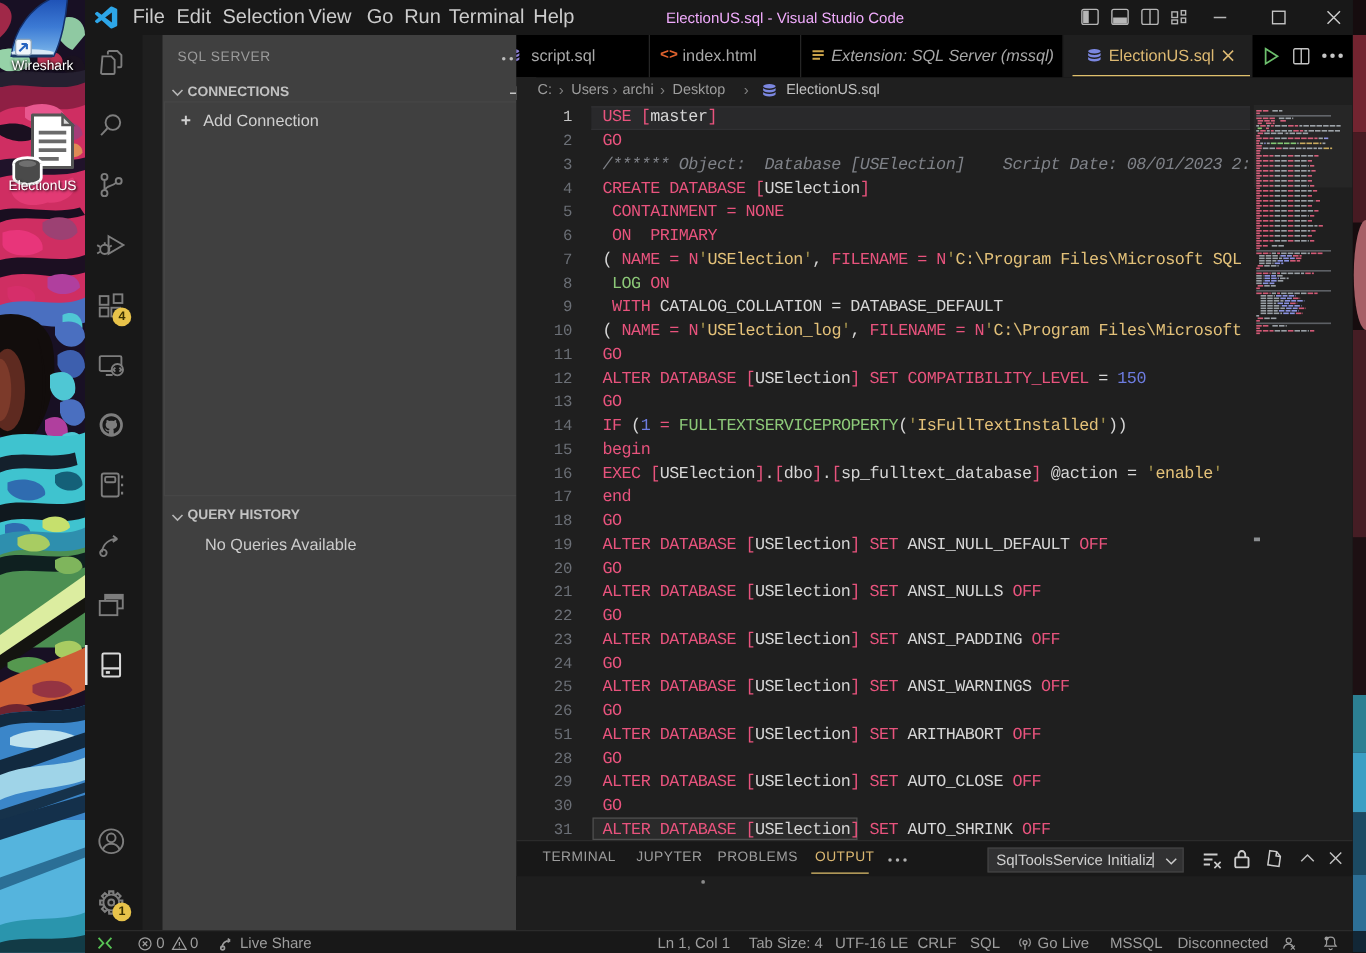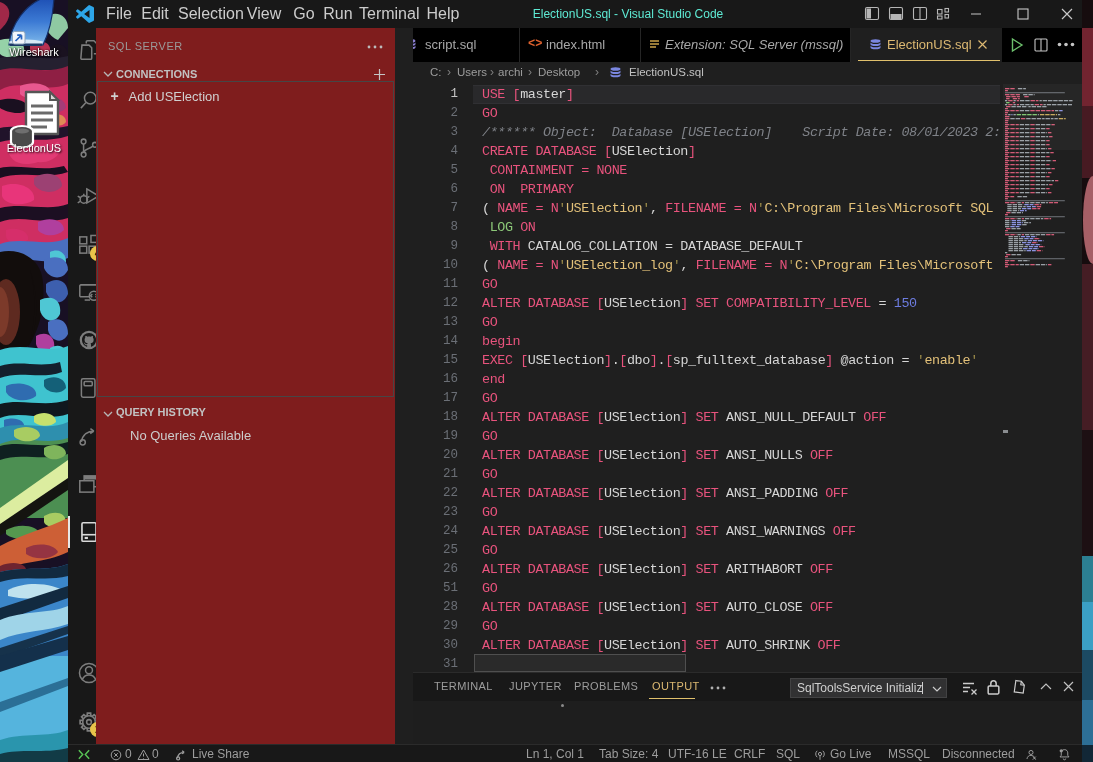--- a/index.html
+++ b/index.html
@@ -1,19 +1,19 @@
 <!DOCTYPE html>
 <html><head><meta charset="utf-8"><style>
 *{margin:0;padding:0;box-sizing:border-box}
 html,body{width:1093px;height:762px;overflow:hidden;background:#101010;font-family:"Liberation Sans",sans-serif}
 .abs{position:absolute}
 #win{position:absolute;left:68px;top:0;width:1014px;height:762px;background:#1f1f1f}
 #tbar{position:absolute;left:0;top:0;width:100%;height:28px;background:#181818}
 .menu{position:absolute;top:0;height:28px;line-height:28px;text-align:center;color:#cccccc;font-size:16px}
-#ttl{position:absolute;left:365px;top:0;width:390px;height:28px;line-height:28px;text-align:center;color:#5eead4;font-size:12px}
+#ttl{position:absolute;left:365px;top:0;width:390px;height:28px;line-height:28px;text-align:center;color:#f0abfc;font-size:12px}
 #abar{position:absolute;left:0;top:0;width:46px;height:716px;background:#181818}
 #main{position:absolute;left:0;top:28px;width:100%;height:716px}
 #editor{position:absolute;left:345px;top:56px;width:669px;height:588px;background:#1f1f1f;overflow:hidden}
 .cl{height:19px;line-height:19px;white-space:pre}
 .ln{height:19px;line-height:19px;text-align:right;color:#6b6f76}
 .lnact{color:#c6c6c6}
 #code{position:absolute;left:69px;top:1px;width:518px;overflow:hidden;font:13.4px/19px "Liberation Mono",monospace;letter-spacing:-0.41px}
 #lnums{position:absolute;left:0px;top:1px;width:45px;font:12.5px/19px "Liberation Mono",monospace}
 i{font-style:normal}
 .k{color:#e8537d} .w{color:#d6d6d6} .c{color:#7f8288;font-style:italic} .g{color:#8cc878}
@@ -209,37 +209,37 @@
           <circle cx="12" cy="9.5" r="3.2"></circle>
           <path d="M5.8,18.3 C7,14.9 9.2,13.8 12,13.8 C14.8,13.8 17,14.9 18.2,18.3"></path>
         </svg>
         <svg class="abs" style="left:8px;top:681px" width="26" height="26" viewBox="0 0 24 24" fill="none" stroke="#7d7d7d" stroke-width="1.4">
           <circle cx="12" cy="12" r="5.8"></circle>
           <circle cx="12" cy="12" r="2.2"></circle>
           <path d="M17.45,10.32 L20.17,10.51 L20.17,13.49 L17.45,13.68 M17.04,14.66 L18.82,16.72 L16.72,18.82 L14.66,17.04 M13.68,17.45 L13.49,20.17 L10.51,20.17 L10.32,17.45 M9.34,17.04 L7.28,18.82 L5.18,16.72 L6.96,14.66 M6.55,13.68 L3.83,13.49 L3.83,10.51 L6.55,10.32 M6.96,9.34 L5.18,7.28 L7.28,5.18 L9.34,6.96 M10.32,6.55 L10.51,3.83 L13.49,3.83 L13.68,6.55 M14.66,6.96 L16.72,5.18 L18.82,7.28 L17.04,9.34 " stroke-width="1.6"></path>
         </svg>
         <div class="abs" style="left:22px;top:694px;width:15px;height:15px;border-radius:50%;background:#e8c34a;color:#3a3000;font:600 10px/15px 'Liberation Sans';text-align:center">1</div>
       </div>
-    <div class="abs" style="left:28px;top:0px;width:299px;height:716px;background:#7f1d1d">
+    <div class="abs" style="left:62px;top:0px;width:299px;height:716px;background:#404040">
   <span class="abs" style="left:12px;top:12px;color:#9b9b9b;font:11px 'Liberation Sans';letter-spacing:0.5px">SQL SERVER</span>
   <svg class="abs" style="left:271px;top:17px" width="16" height="4" viewBox="0 0 16 4">
           <circle cx="2" cy="2" r="1.4" fill="#bbbbbb"></circle>
           <circle cx="8" cy="2" r="1.4" fill="#bbbbbb"></circle>
           <circle cx="14" cy="2" r="1.4" fill="#bbbbbb"></circle>
         </svg>
   <svg class="abs" style="left:7px;top:42px" width="10" height="8" viewBox="0 0 10 8" fill="none" stroke="#b6b6b6" stroke-width="1.3">
           <path d="M1,2 L5,6 L9,2"></path>
         </svg>
   <span class="abs" style="left:20px;top:40px;color:#c2c2c2;font:700 11px 'Liberation Sans'">CONNECTIONS</span>
   <svg class="abs" style="left:277px;top:40px" width="13" height="13" viewBox="0 0 13 13" stroke="#c5c5c5" stroke-width="1.2">
           <path d="M6.5,1 V12 M1,6.5 H12"></path>
         </svg>
   <div class="abs" style="left:0.5px;top:53px;width:297px;height:316px;border:1px solid #464646">
      <span style="position:absolute;left:13px;top:6px;color:#d0d0d0;font:600 14px 'Liberation Sans'">+</span>
-     <span style="position:absolute;left:31px;top:7px;color:#d0d0d0;font:13px 'Liberation Sans'">Add USElection</span>
+     <span style="position:absolute;left:31px;top:7px;color:#d0d0d0;font:13px 'Liberation Sans'">Add Connection</span>
   </div>
   <svg class="abs" style="left:7px;top:382px" width="10" height="8" viewBox="0 0 10 8" fill="none" stroke="#b6b6b6" stroke-width="1.3">
           <path d="M1,2 L5,6 L9,2"></path>
         </svg>
   <span class="abs" style="left:20px;top:378px;color:#c2c2c2;font:700 11px 'Liberation Sans'">QUERY HISTORY</span>
   <span class="abs" style="left:34px;top:400px;color:#cccccc;font:13px 'Liberation Sans'">No Queries Available</span>
 </div>
 
 <div class="abs" style="left:345px;top:0;width:669px;height:34px;background:#000000">
   <div class="abs" style="left:0;top:0;width:107px;height:34px;border-right:1px solid #252525;overflow:hidden">
@@ -353,20 +353,21 @@
           <div class="cl"><i class="k">CREATE DATABASE [</i><i class="w">USElection</i><i class="k">]</i></div>
           <div class="cl"><i class="w"> </i><i class="k">CONTAINMENT</i><i class="w"> </i><i class="k">=</i><i class="w"> </i><i class="k">NONE</i></div>
           <div class="cl"><i class="w"> </i><i class="k">ON</i><i class="w">  </i><i class="k">PRIMARY</i></div>
           <div class="cl"><i class="w">( </i><i class="k">NAME</i><i class="w"> </i><i class="k">=</i><i class="w"> </i><i class="k">N</i><i class="q">'</i><i class="s">USElection</i><i class="q">'</i><i class="w">, </i><i class="k">FILENAME</i><i class="w"> </i><i class="k">=</i><i class="w"> </i><i class="k">N</i><i class="q">'</i><i class="s">C:\Program Files\Microsoft SQL Server</i></div>
           <div class="cl"><i class="w"> </i><i class="g">LOG</i><i class="w"> </i><i class="k">ON</i></div>
           <div class="cl"><i class="w"> </i><i class="k">WITH</i><i class="w"> CATALOG_COLLATION = DATABASE_DEFAULT</i></div>
           <div class="cl"><i class="w">( </i><i class="k">NAME</i><i class="w"> </i><i class="k">=</i><i class="w"> </i><i class="k">N</i><i class="q">'</i><i class="s">USElection_log</i><i class="q">'</i><i class="w">, </i><i class="k">FILENAME</i><i class="w"> </i><i class="k">=</i><i class="w"> </i><i class="k">N</i><i class="q">'</i><i class="s">C:\Program Files\Microsoft</i></div>
           <div class="cl"><i class="k">GO</i></div>
           <div class="cl"><i class="k">ALTER DATABASE [</i><i class="w">USElection</i><i class="k">]</i><i class="w"> </i><i class="k">SET COMPATIBILITY_LEVEL</i><i class="w"> = </i><i class="n">150</i></div>
           <div class="cl"><i class="k">GO</i></div>
+          <div class="cl"><i class="k">IF</i><i class="w"> (</i><i class="n">1</i><i class="w"> </i><i class="k">=</i><i class="w"> </i><i class="g">FULLTEXTSERVICEPROPERTY</i><i class="w">(</i><i class="q">'</i><i class="s">IsFullTextInstalled</i><i class="q">'</i><i class="w">))</i></div>
           <div class="cl"><i class="k">begin</i></div>
           <div class="cl"><i class="k">EXEC [</i><i class="w">USElection</i><i class="k">]</i><i class="w">.</i><i class="k">[</i><i class="w">dbo</i><i class="k">]</i><i class="w">.</i><i class="k">[</i><i class="w">sp_fulltext_database</i><i class="k">]</i><i class="w"> @action = </i><i class="q">'</i><i class="s">enable</i><i class="q">'</i></div>
           <div class="cl"><i class="k">end</i></div>
           <div class="cl"><i class="k">GO</i></div>
           <div class="cl"><i class="k">ALTER DATABASE [</i><i class="w">USElection</i><i class="k">]</i><i class="w"> </i><i class="k">SET</i><i class="w"> ANSI_NULL_DEFAULT </i><i class="k">OFF</i></div>
           <div class="cl"><i class="k">GO</i></div>
           <div class="cl"><i class="k">ALTER DATABASE [</i><i class="w">USElection</i><i class="k">]</i><i class="w"> </i><i class="k">SET</i><i class="w"> ANSI_NULLS </i><i class="k">OFF</i></div>
           <div class="cl"><i class="k">GO</i></div>
           <div class="cl"><i class="k">ALTER DATABASE [</i><i class="w">USElection</i><i class="k">]</i><i class="w"> </i><i class="k">SET</i><i class="w"> ANSI_PADDING </i><i class="k">OFF</i></div>
           <div class="cl"><i class="k">GO</i></div>

